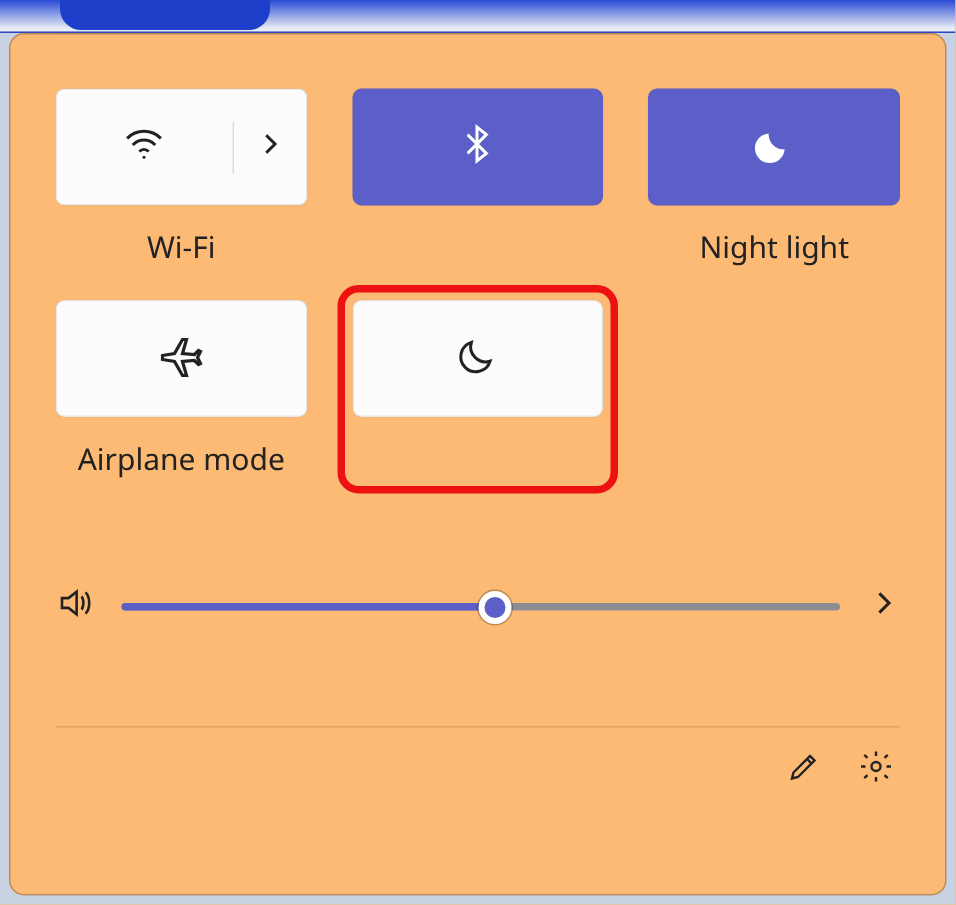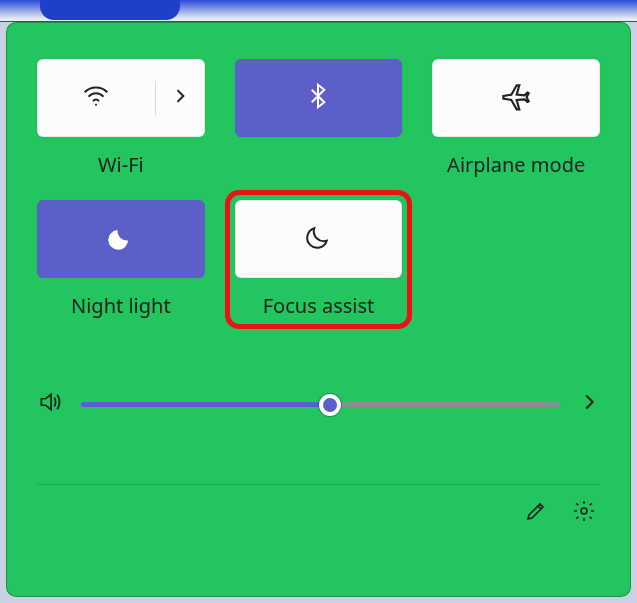--- a/index.html
+++ b/index.html
@@ -22,21 +22,21 @@
       content: "";
       position: absolute;
       top: 0; left: 40px;
       width: 140px; height: 20px;
       background: #1e3fc9;
       border-radius: 0 0 14px 14px;
     }
     .panel {
       position: absolute;
       top: 22px; left: 6px; right: 6px; bottom: 6px;
-      background: #22c55e;
+      background: #fdba74;
       border: 1px solid rgba(0,0,0,0.25);
       border-radius: 10px;
       padding: 36px 30px 20px 30px;
       display: flex;
       flex-direction: column;
     }
     .grid {
       display: grid;
       grid-template-columns: repeat(3, 1fr);
       gap: 22px 30px;
@@ -177,55 +177,54 @@
         <span>
           <svg width="30" height="30" viewBox="0 0 24 24">
               <path d="M7 7l10 10-5 4V3l5 4L7 17"></path>
             </svg>
         </span>
       </div>
     </div>
 
 
     <div class="tile-wrap">
-      <div class="tile">
-        <span>
-          <svg width="32" height="32" viewBox="0 0 24 24">
-              <path d="M2.5 12l6-1 4-7h2l-2 7 6 .5 2-2 1 .5-1.5 3 1.5 3-1 .5-2-2-6 .5 2 7h-2l-4-7-6-1v-2z"></path>
-            </svg>
-        </span>
-      </div>
-      <div class="tile-label">Airplane mode</div>
-    </div>
-
-    <div class="tile-wrap">
       <div class="tile active">
         <span>
           <svg width="34" height="34" viewBox="0 0 24 24">
             <path d="M17 14.5A7 7 0 0 1 9.5 7 7 7 0 1 0 17 14.5z" fill="#fff" stroke="none"></path>
             <circle cx="7.5" cy="13" r="0.9" fill="#fff" stroke="none"></circle>
             <circle cx="9" cy="17" r="0.7" fill="#fff" stroke="none"></circle>
             <circle cx="6" cy="16.5" r="0.6" fill="#fff" stroke="none"></circle>
             <circle cx="12" cy="18" r="0.6" fill="#fff" stroke="none"></circle>
           </svg>
         </span>
       </div>
       <div class="tile-label">Night light</div>
     </div>
 
     <div class="tile-wrap">
+      <div class="tile">
+        <span>
+          <svg width="32" height="32" viewBox="0 0 24 24">
+              <path d="M2.5 12l6-1 4-7h2l-2 7 6 .5 2-2 1 .5-1.5 3 1.5 3-1 .5-2-2-6 .5 2 7h-2l-4-7-6-1v-2z"></path>
+            </svg>
+        </span>
+      </div>
+      <div class="tile-label">Airplane mode</div>
+    </div>
+
+    <div class="tile-wrap">
       <div class="highlight"></div>
       <div class="tile">
         <span>
           <svg width="30" height="30" viewBox="0 0 24 24">
               <path d="M19 15A8 8 0 0 1 9 5a8 8 0 1 0 10 10z"></path>
             </svg>
         </span>
       </div>
-      <div class="tile-label">Focus assist</div>
     </div>
 
   </div>
 
   <div class="volume-row">
     <span>
       <svg width="26" height="26" viewBox="0 0 24 24">
           <path d="M4 9v6h4l5 4V5L8 9H4z"></path>
           <path d="M16 8c1.5 1.5 1.5 6.5 0 8"></path>
           <path d="M18.5 5.5c3 3 3 10 0 13"></path>

